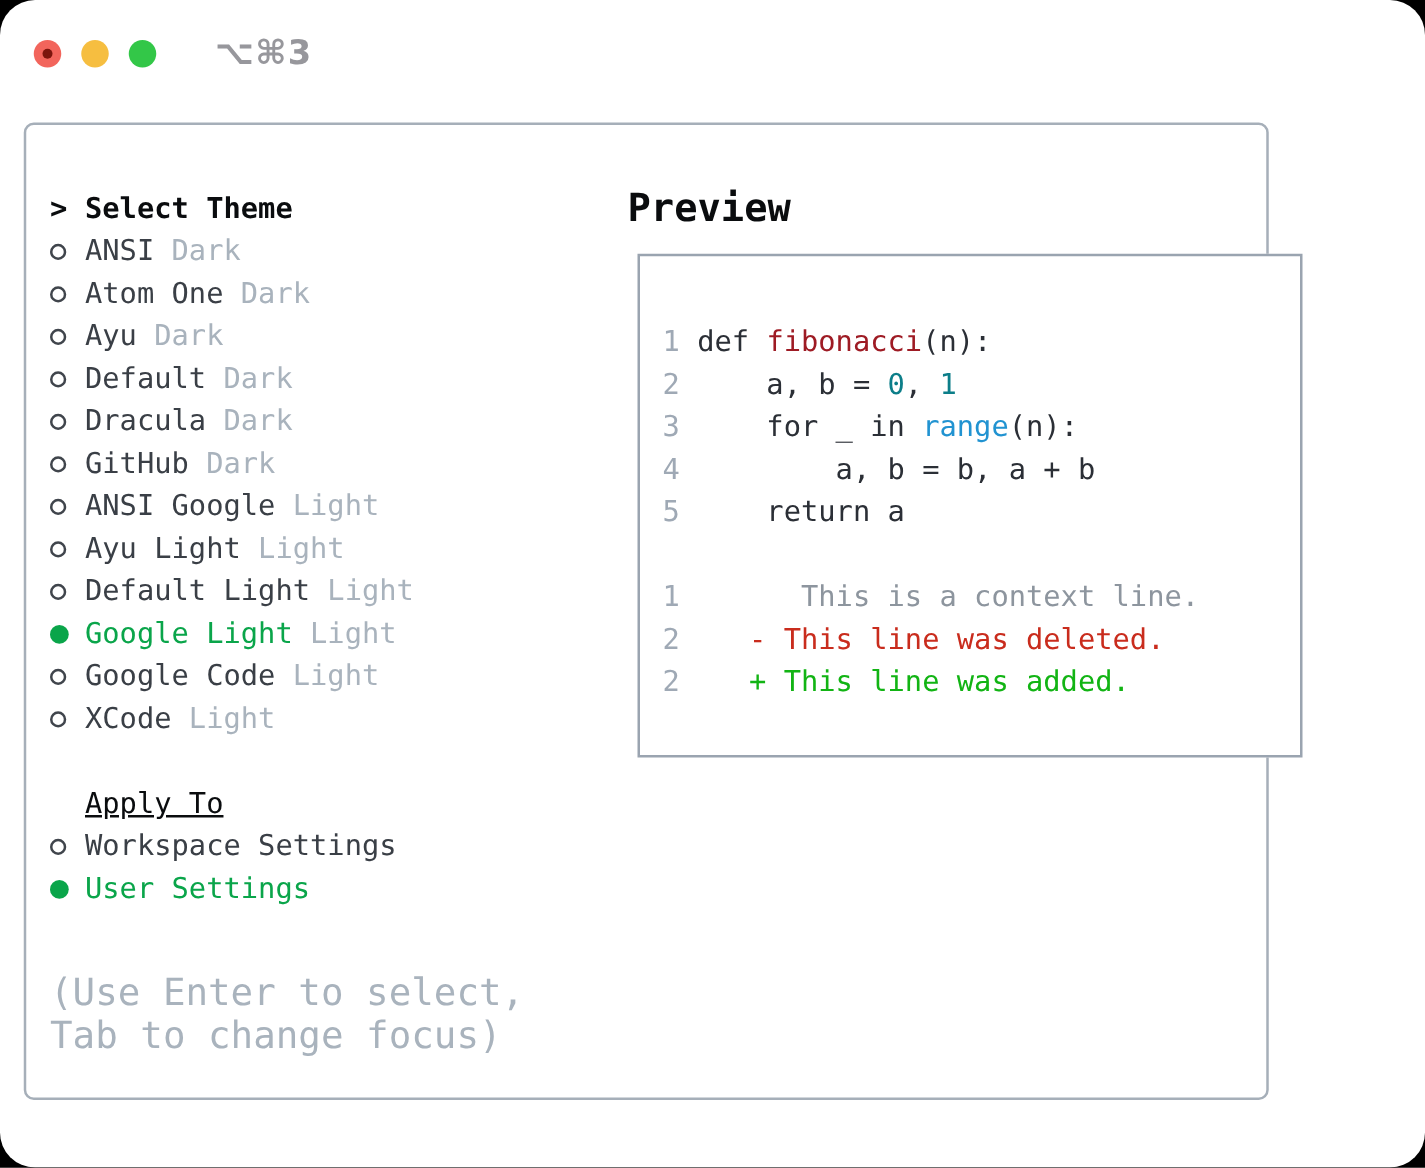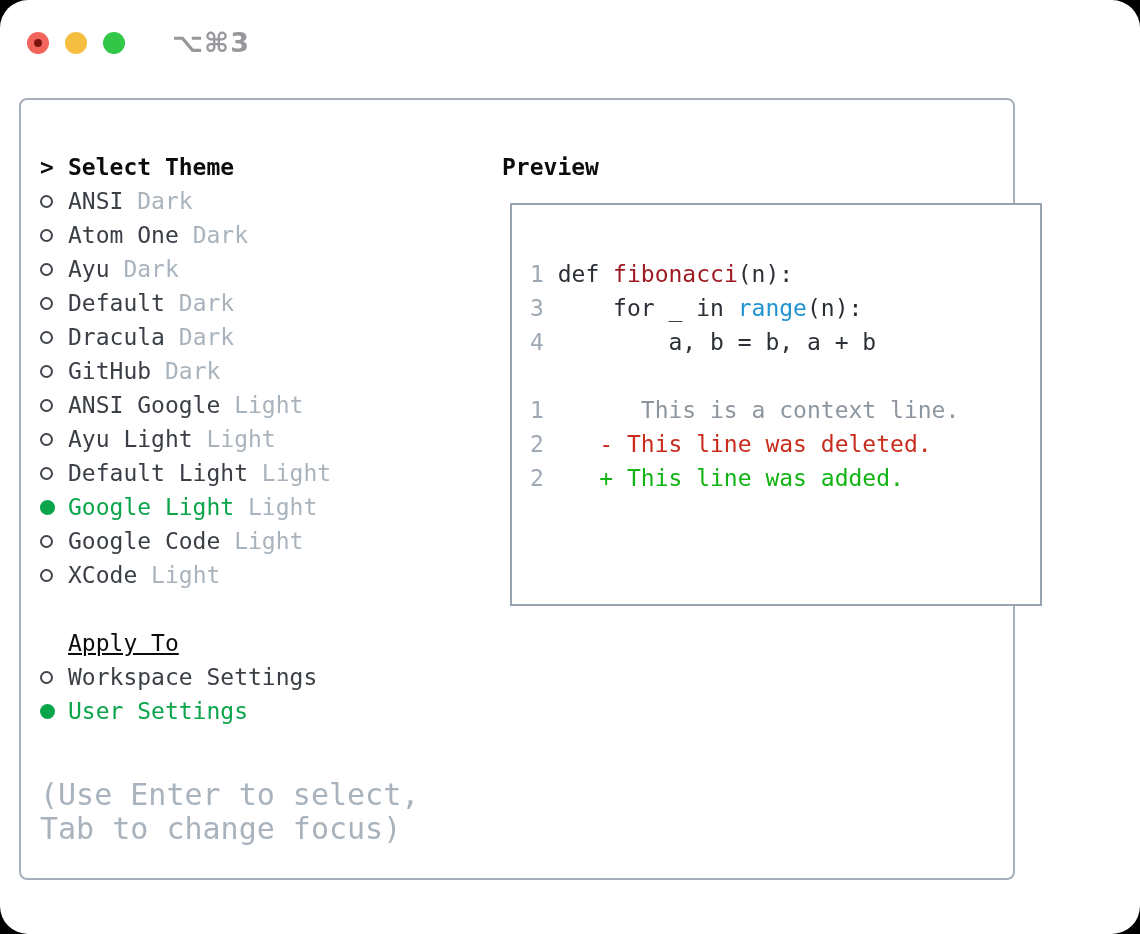--- a/index.html
+++ b/index.html
@@ -44,21 +44,21 @@
   .sel { color:var(--accent-green); }
   .apply-block { margin-top:34px; }
   .apply-label-row .label { color:var(--header-text);text-decoration:underline; }
   .hint {
     margin-top:50px; max-width:445px; white-space:normal;
     color:var(--muted); font-size:30px; line-height:34px;
   }
   
   .preview-label {
     position:absolute; left:481px; top:50px; height:34px; line-height:34px;
-    font-size:23px; font-weight:bold; color:var(--header-text);
+    font-size:31px; font-weight:bold; color:var(--header-text);
   }
   .preview-box {
     position:absolute; left:489px; top:103px; width:532px; height:403px;
     border:2px solid var(--preview-border); background:#fff;
     padding:52px 0 16px 18px; font-size:23px; line-height:34px; overflow:hidden;
   }
   .pline { height:34px; white-space:pre; }
   .seg.num  { color:var(--line-number); }
   .seg.code { color:var(--code-text); }
   .seg.fn   { color:var(--function-red); }
@@ -114,22 +114,24 @@
           </div>
       </div>
 
       <div class="hint">(Use Enter to select, Tab to change focus)</div>
     </div>
 
     <div class="preview-label">Preview</div>
 
     <div class="preview-box">
         <div class="pline"><span class="seg num">1</span><span class="seg code"> def </span><span class="seg fn">fibonacci</span><span class="seg code">(n):</span></div>
+        <div class="pline"><span class="seg num">2</span><span class="seg code">     a, b = </span><span class="seg lit">0</span><span class="seg code">, </span><span class="seg lit">1</span></div>
         <div class="pline"><span class="seg num">3</span><span class="seg code">     for _ in </span><span class="seg bi">range</span><span class="seg code">(n):</span></div>
         <div class="pline"><span class="seg num">4</span><span class="seg code">         a, b = b, a + b</span></div>
+        <div class="pline"><span class="seg num">5</span><span class="seg code">     return a</span></div>
         <div class="pline">&nbsp;</div>
         <div class="pline"><span class="seg num">1</span><span class="seg ctx">       This is a context line.</span></div>
         <div class="pline"><span class="seg num">2</span><span class="seg code">    </span><span class="seg del">- This line was deleted.</span></div>
         <div class="pline"><span class="seg num">2</span><span class="seg code">    </span><span class="seg add">+ This line was added.</span></div>
       </div>
 
   </div>
 </div>
 
 </body></html>

